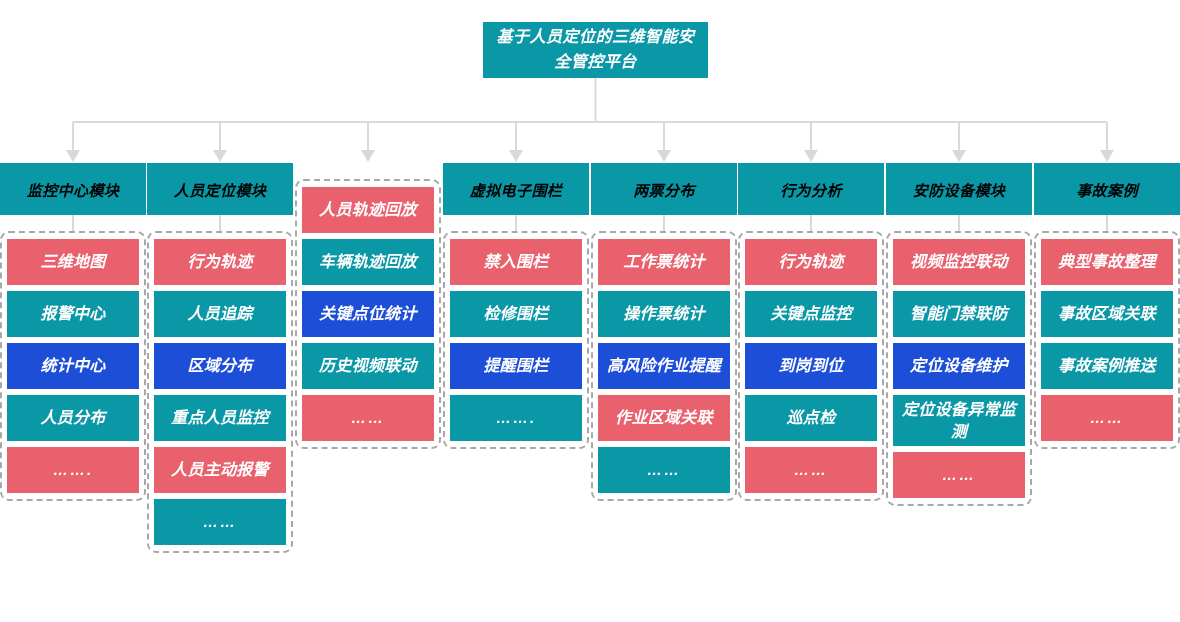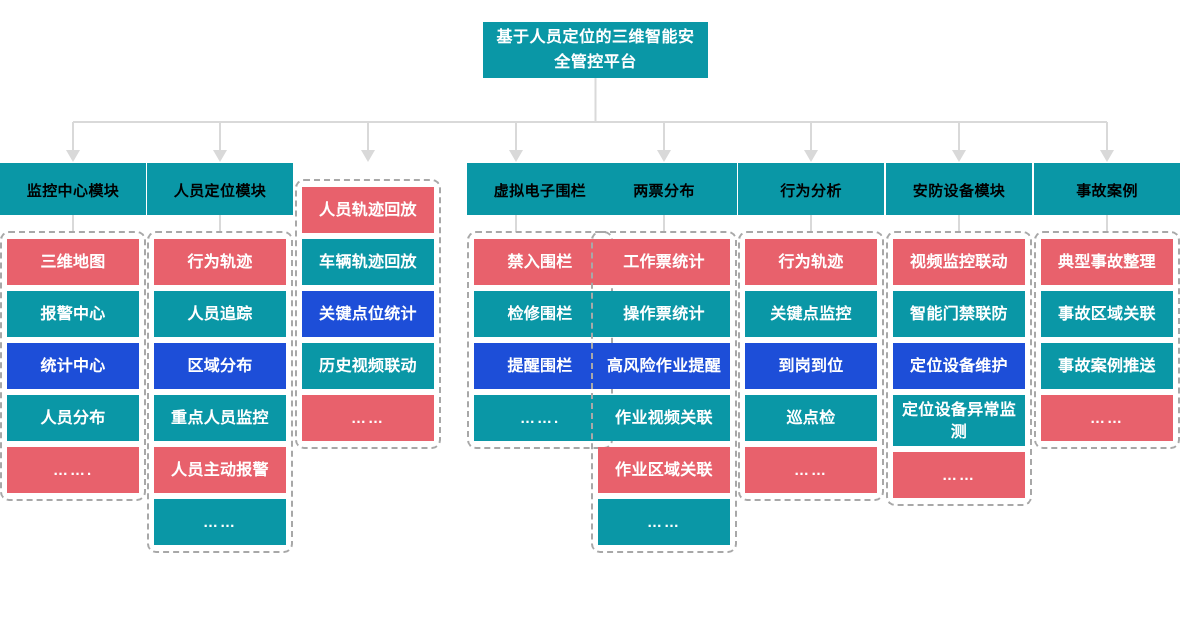--- a/index.html
+++ b/index.html
@@ -11,20 +11,21 @@
   body {
     width: 1180px;
     height: 622px;
     font-family: "Liberation Sans", "DejaVu Sans", sans-serif;
     overflow: hidden;
   }
   #diagram {
     position: relative;
     width: 1180px;
     height: 500px;
+    font-style: italic;
   }
 
   
   .root-node {
     position: absolute;
     left: 483px;
     top: 22px;
     width: 225px;
     height: 56px;
     background: #0a97a6;
@@ -182,39 +183,38 @@
     <div class="group-gap"></div>
     <div class="item-group">
       <div class="leaf c-red">人员轨迹回放</div>
       <div class="leaf c-teal">车辆轨迹回放</div>
       <div class="leaf c-orange">关键点位统计</div>
       <div class="leaf c-teal">历史视频联动</div>
       <div class="leaf c-red ellipsis">……</div>
     </div>
   </div>
 
-  <div class="column" style="left:467px;">
+  <div class="column" style="left:443px;">
     <div class="module-header">虚拟电子围栏</div>
     <div class="group-gap"></div>
     <div class="item-group">
       <div class="leaf c-red">禁入围栏</div>
       <div class="leaf c-teal">检修围栏</div>
       <div class="leaf c-orange">提醒围栏</div>
       <div class="leaf c-teal ellipsis">…….</div>
     </div>
   </div>
 
   <div class="column" style="left:591px;">
     <div class="module-header">两票分布</div>
     <div class="group-gap"></div>
     <div class="item-group">
       <div class="leaf c-red">工作票统计</div>
       <div class="leaf c-teal">操作票统计</div>
       <div class="leaf c-orange">高风险作业提醒</div>
-      <div class="leaf c-teal">作业视频关联</div>
       <div class="leaf c-red">作业区域关联</div>
       <div class="leaf c-teal ellipsis">……</div>
     </div>
   </div>
 
   <div class="column" style="left:738px;">
     <div class="module-header">行为分析</div>
     <div class="group-gap"></div>
     <div class="item-group">
       <div class="leaf c-red">行为轨迹</div>

